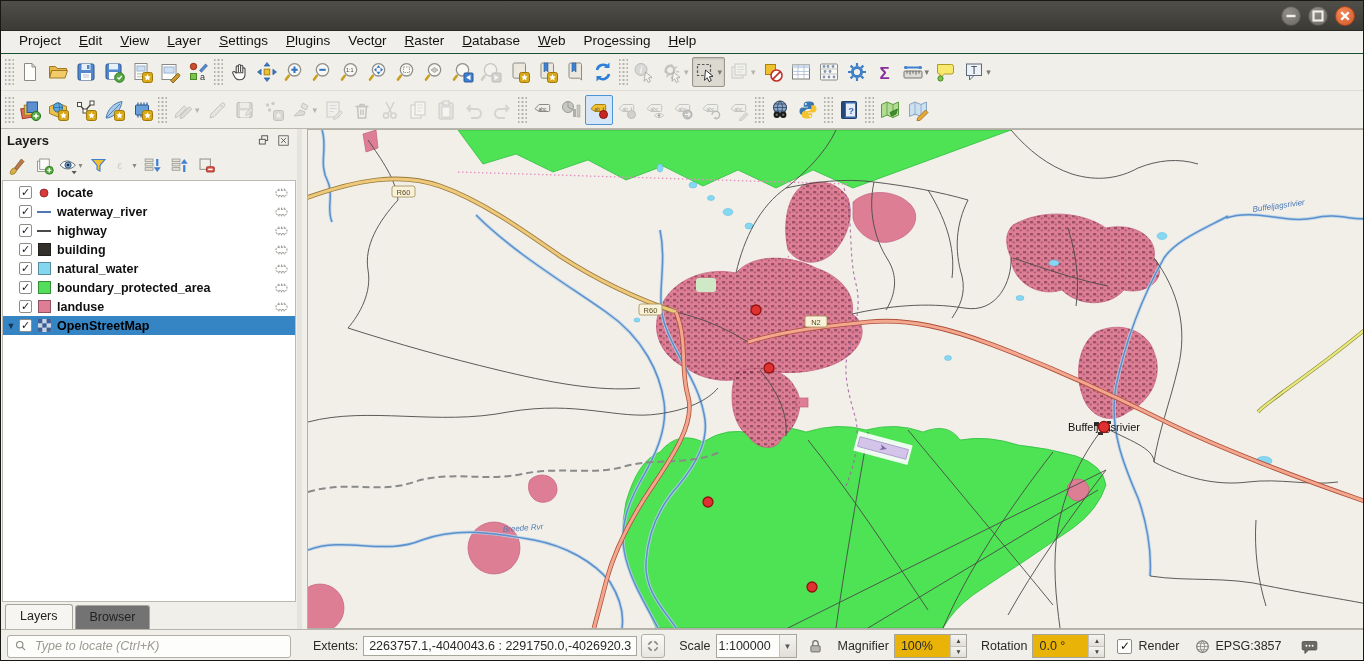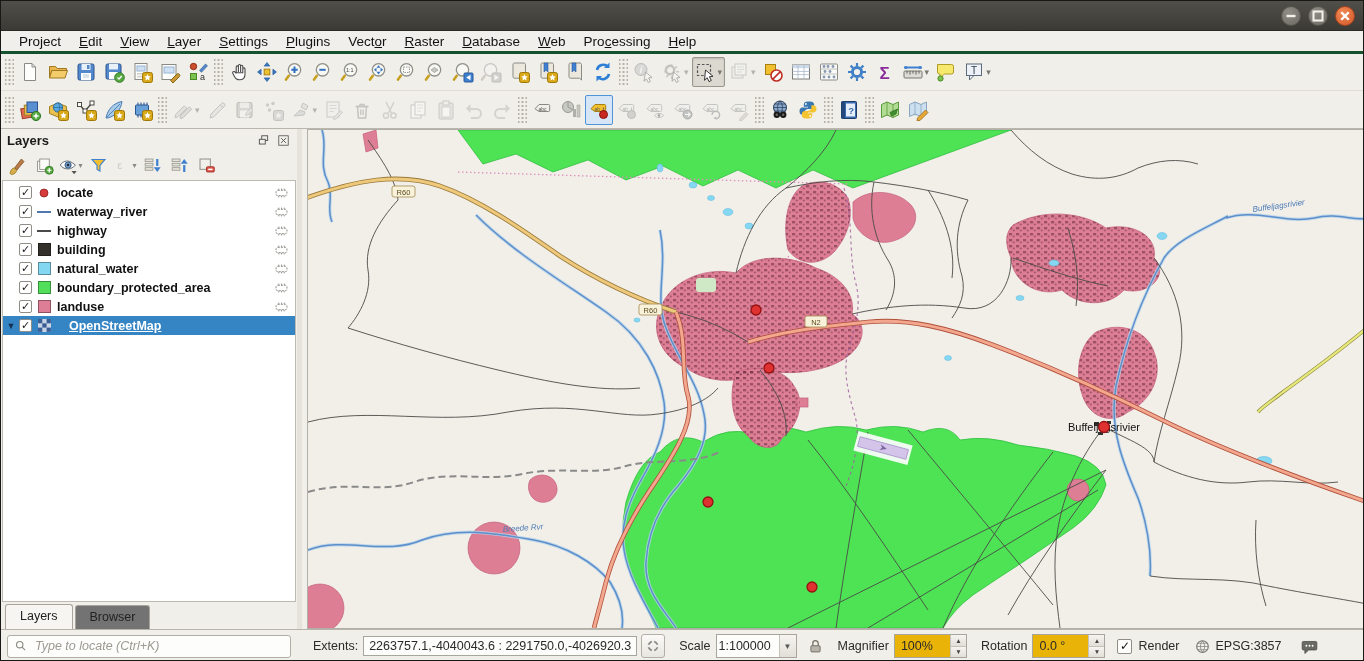--- a/index.html
+++ b/index.html
@@ -12,21 +12,21 @@
     background:linear-gradient(#514f49,#3b3a35);display:flex;align-items:center;
     border-bottom:1px solid #2a2925;}
   .title-text{flex:1;text-align:center;color:#dcd8ce;font-size:13.5px;font-weight:bold;}
   .win-btns{position:absolute;right:8px;top:5px;display:flex;gap:7px;}
   .wbtn{width:20px;height:20px;border-radius:50%;display:flex;align-items:center;justify-content:center;
     font-size:11px;color:#eee;border:1px solid #55534d;background:radial-gradient(circle at 35% 30%,#8f8d86,#6b6962);}
   .wbtn.close{background:radial-gradient(circle at 35% 30%,#f08a55,#d4572a);border-color:#a8431f;}
   .wbtn svg{display:block}
   
   .menubar{position:absolute;left:0;top:30px;right:0;height:23px;background:#f0efeb;
-    display:flex;align-items:flex-end;padding-left:10px;gap:2px;border-bottom:3px solid #14532d;}
+    display:flex;align-items:flex-start;padding-left:10px;gap:2px;border-bottom:1px solid #14532d;}
   .menu-item{font-size:13.5px;color:#111;padding:2px 8px;cursor:default;}
   .menu-item u{text-decoration:underline;}
   
   .toolbar{position:absolute;left:0;right:0;background:#f0efe9;display:flex;align-items:center;
     padding:0 2px;}
   .tb1{top:53px;height:37px;border-bottom:1px solid #e0ddd6;}
   .tb2{top:90px;height:38px;border-bottom:1px solid #b9b6ae;}
   .tb-group{display:flex;align-items:center;}
   .tb-sep{width:9px;height:26px;margin:0 2px;
     background-image:radial-gradient(circle,#b5b2aa 1px,transparent 1.2px);
@@ -60,21 +60,21 @@
     display:inline-flex;align-items:center;justify-content:center;font-size:11px;color:#1a1a1a;
     margin-right:5px;flex:none;line-height:1;}
   .swatch{width:14px;height:14px;display:inline-flex;align-items:center;justify-content:center;
     margin-right:6px;flex:none;}
   .swatch .fillbox{width:13px;height:13px;border:1px solid rgba(0,0,0,.35);}
   .swatch .linebox{width:14px;height:2px;}
   .layer-label{white-space:nowrap;}
   .layer-chip{margin-left:auto;margin-right:6px;}
   .layer-chip svg{width:15px;height:12px;display:block;}
   .layer-row.selected{background:#3584c4;color:#fff;}
-  .layer-row.selected .layer-label{text-decoration:underline;color:#ffffff;margin-left:12px;}
+  .layer-row.selected .layer-label{color:#000000;}
   .panel-tabs{height:27px;display:flex;align-items:flex-end;padding-left:4px;gap:2px;background:#f0efe9;}
   .ptab{font-size:12.5px;color:#222;padding:4px 14px 5px 14px;border:1px solid #a9a59d;border-bottom:none;
     border-radius:3px 3px 0 0;background:#737373;}
   .ptab.active{background:#f6f5f1;font-weight:normal;padding-bottom:6px;}
   .splitter{position:absolute;left:296px;top:0;width:5px;height:500px;background:#e6e3dc;}
   .map-area{position:absolute;left:306px;top:0;width:1061px;height:500px;background:#ef4444;
     border:1px solid #b2afa7;border-right:none;}
   .map-area svg{display:block;}
   
   .bottombar{position:absolute;left:0;top:628px;width:1364px;height:33px;background:#f0efe9;

